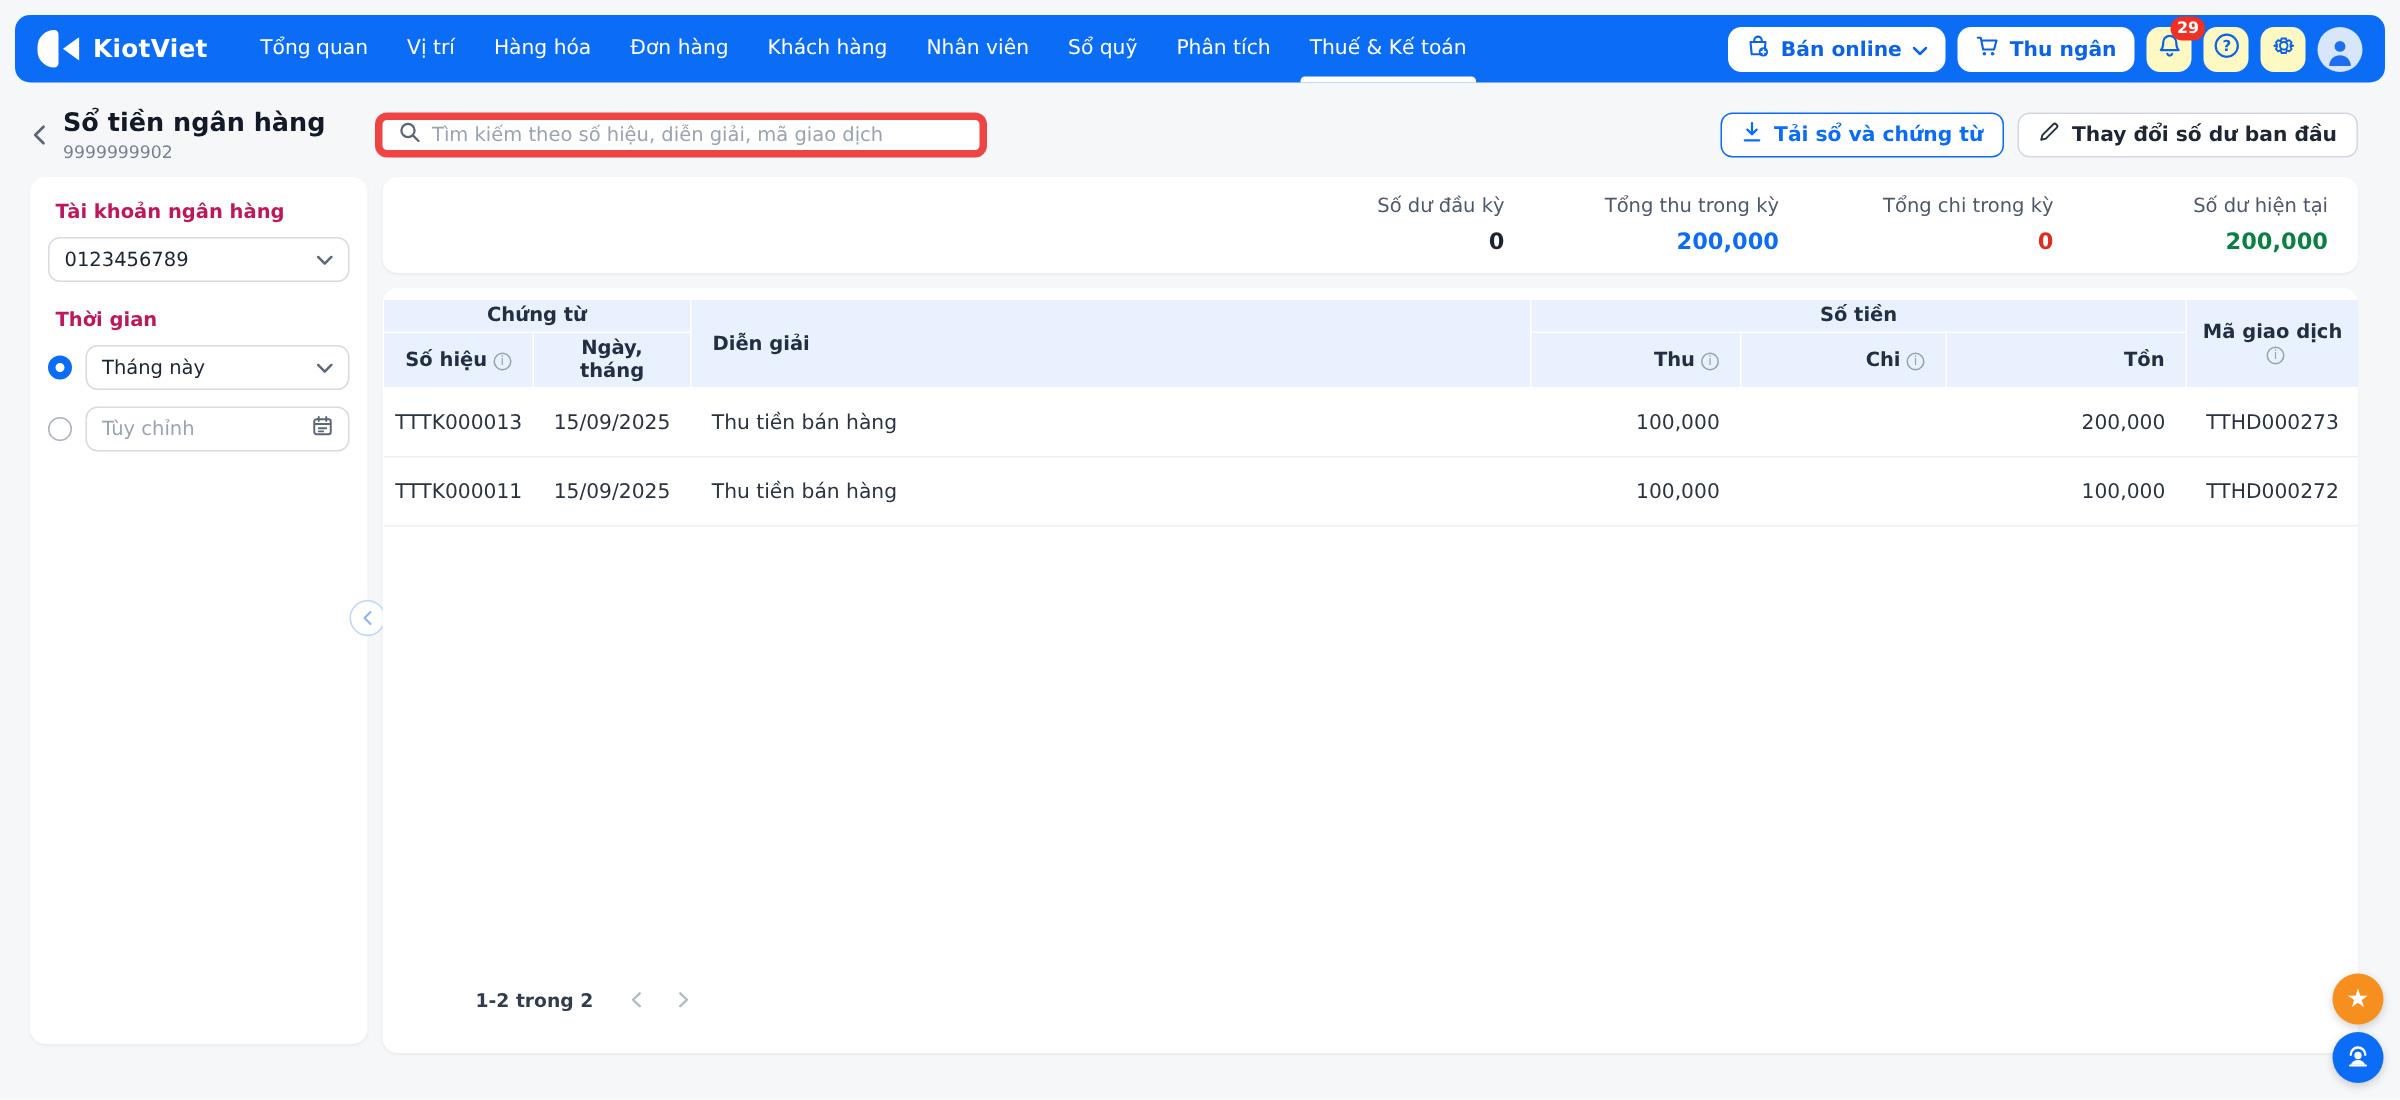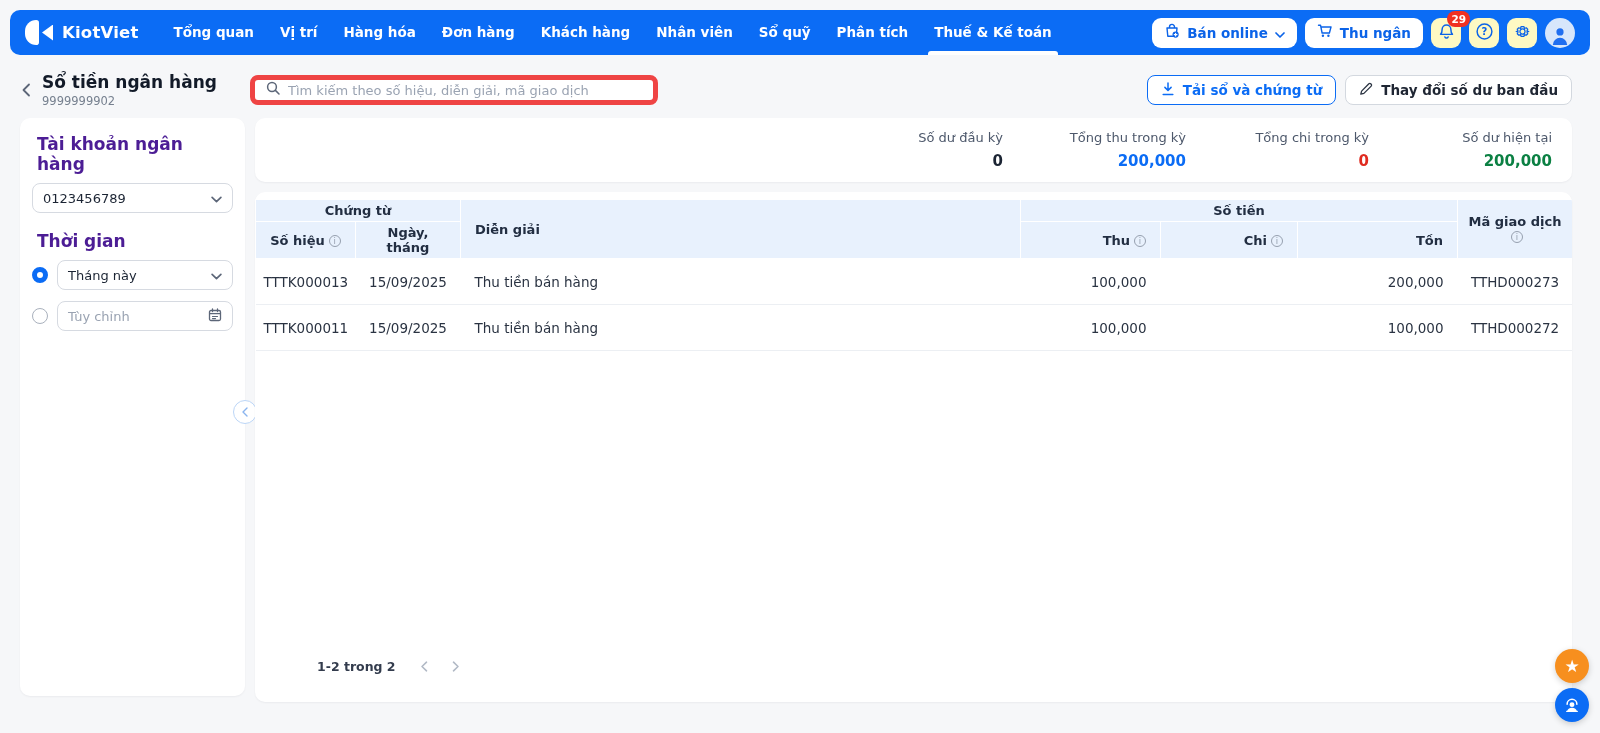--- a/index.html
+++ b/index.html
@@ -18,21 +18,21 @@
     background: #0b6cf5; border-radius: 10px;
     display: flex; align-items: center; padding: 0 15px;
   }
   .brand { display: flex; align-items: center; gap: 9px; margin-right: 22px; }
   .logo-glyph { display: flex; align-items: center; gap: 3px; }
   .logo-half { width: 14px; height: 25px; background: #fff; border-radius: 12px 3px 3px 12px; }
   .logo-tri { width: 11px; height: 16px; background: #fff; clip-path: polygon(100% 0, 100% 100%, 0 50%); }
   .brand-text { color: #fff; font-size: 16.5px; font-weight: 700; letter-spacing: .2px; }
   .nav-items { display: flex; align-items: center; height: 45px; }
   .nav-item {
-    position: relative; color: #fff; font-size: 13.5px; font-weight: 700;
+    position: relative; color: #fff; font-size: 13.5px; font-weight: 400;
     padding: 0 13px; height: 45px; line-height: 45px; white-space: nowrap;
   }
   .nav-item.active::after {
     content: ""; position: absolute; left: 7px; right: 7px; bottom: 0; height: 4px;
     background: #fff; border-radius: 3px 3px 0 0;
   }
   .nav-right { margin-left: auto; display: flex; align-items: center; gap: 8px; }
   .pill-btn {
     height: 30px; background: #fff; color: #0b63e8; border-radius: 9px;
     display: flex; align-items: center; gap: 7px; padding: 0 12px;
@@ -71,21 +71,21 @@
   .btn { height: 30px; border-radius: 8px; background: #fff; display: flex; align-items: center; gap: 8px; padding: 0 13px; font-size: 13.5px; white-space: nowrap; }
   .btn-blue { border: 1px solid #0b6cf5; color: #0b6cf5; font-weight: 700; margin-right: 9px; }
   .btn-gray { border: 1px solid #d3d8df; color: #1f2633; font-weight: 600; }
 
   
   .sidebar {
     position: absolute; left: 20px; top: 118px; width: 225px; height: 578px;
     background: #fff; border-radius: 10px; padding: 16px 12px;
     box-shadow: 0 1px 2px rgba(16,24,40,.05);
   }
-  .field-label { font-size: 17px; font-weight: 700; color: #4c1d95; margin: 0 0 9px 5px; }
+  .field-label { font-size: 13px; font-weight: 700; color: #be185d; margin: 0 0 9px 5px; }
   .select {
     height: 30px; border: 1px solid #d6dae1; border-radius: 8px; background: #fff;
     display: flex; align-items: center; justify-content: space-between; padding: 0 10px;
     font-size: 13px; color: #1b2433; cursor: pointer;
   }
   .mb18 { margin-bottom: 18px; }
   .radio-row { display: flex; align-items: center; gap: 9px; margin-bottom: 11px; }
   .radio-row .select { flex: 1; }
   .radio { width: 16px; height: 16px; border-radius: 50%; background: #fff; flex: 0 0 16px; }
   .radio.on { border: 5px solid #0b6cf5; }

